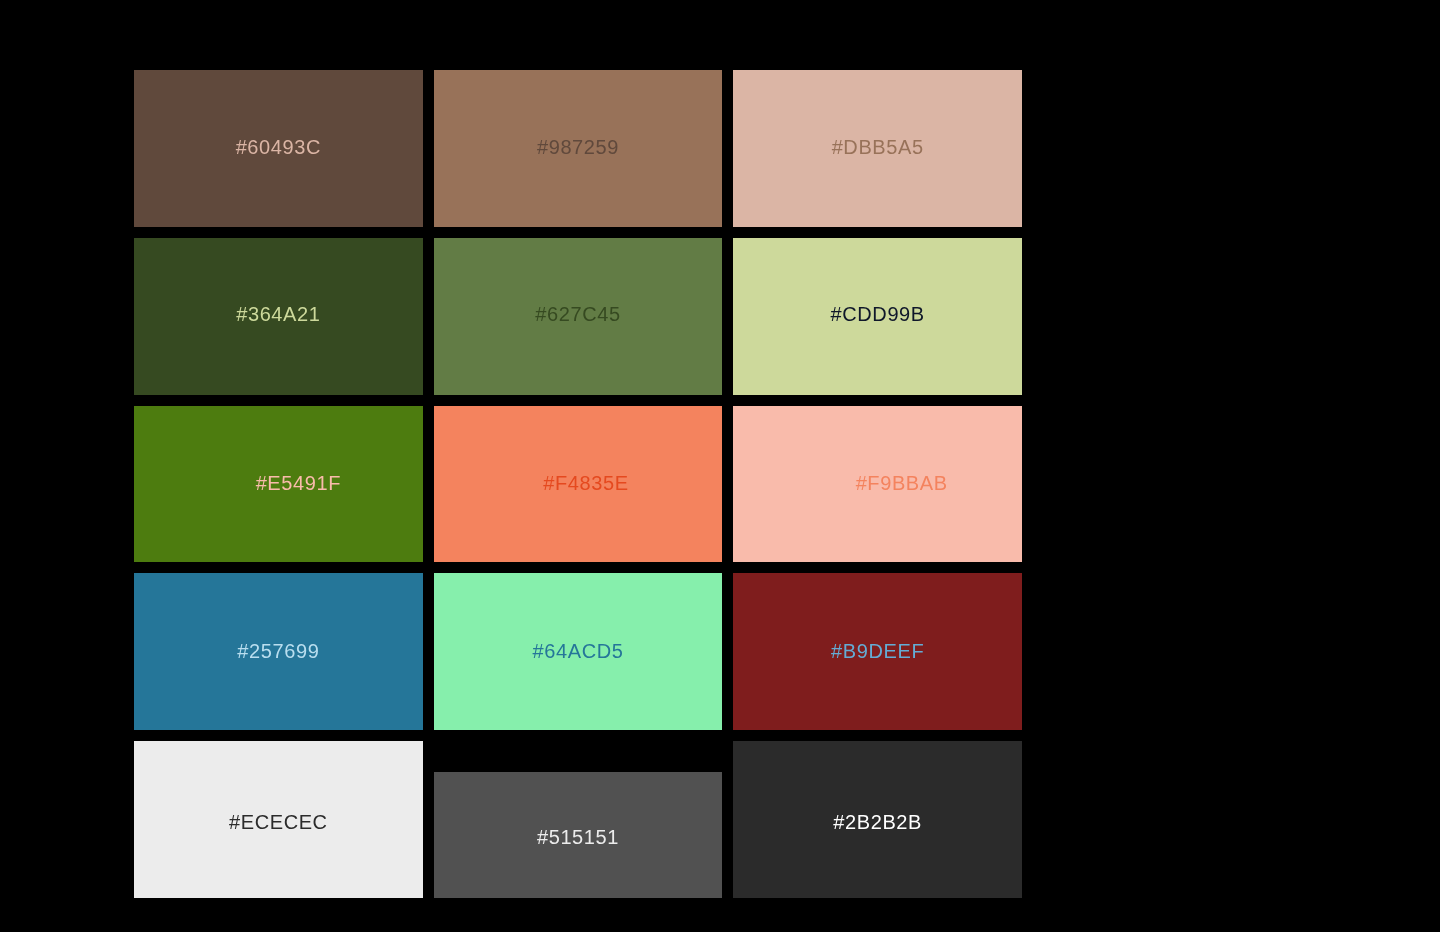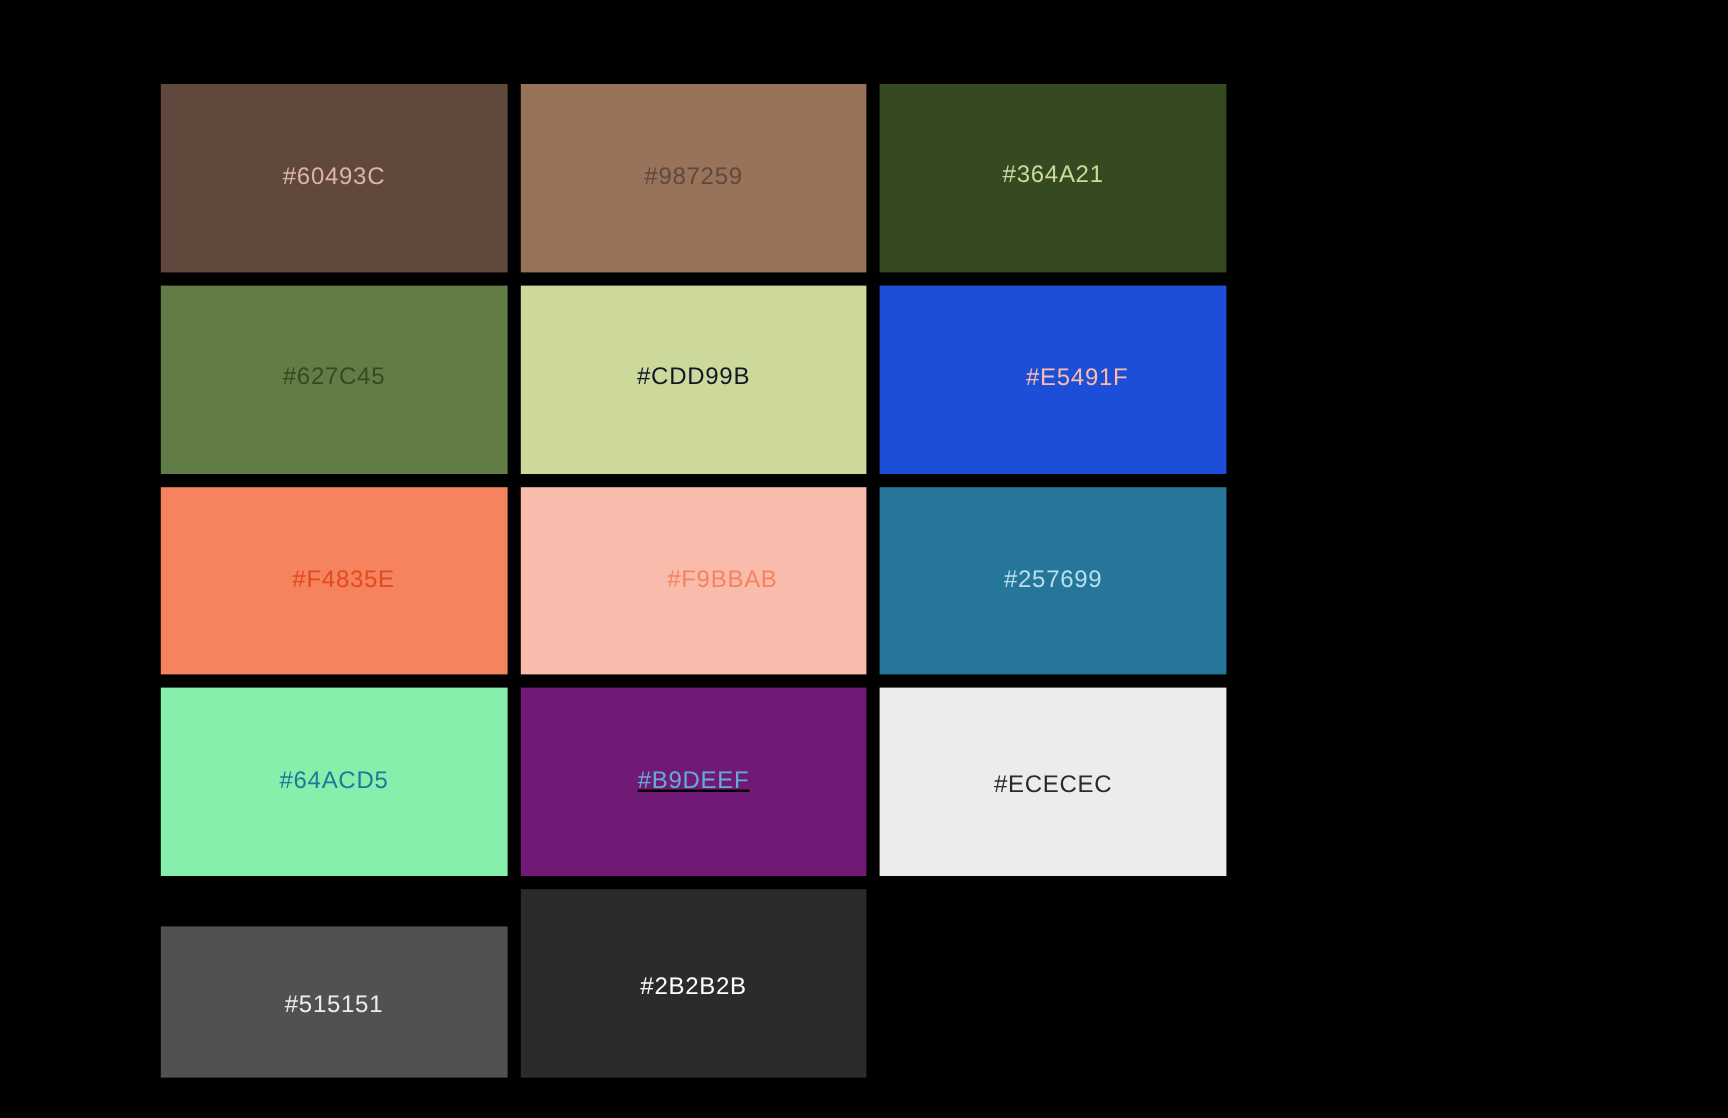--- a/index.html
+++ b/index.html
@@ -58,48 +58,51 @@
 <body style="background-color: rgb(0, 0, 0);">
 
 <div id="palette-grid">
 
   <div class="swatch row-1" style="background-color: rgb(96, 73, 60);">
     <span class="swatch-label" style="color: rgb(219, 181, 165);">#60493C</span>
   </div>
   <div class="swatch row-1" style="background-color: rgb(152, 114, 89);">
     <span class="swatch-label" style="color: rgb(96, 73, 60);">#987259</span>
   </div>
+  <div class="swatch row-1" style="background-color: rgb(219, 181, 165);">
+    <span class="swatch-label" style="color: rgb(152, 114, 89);">#DBB5A5</span>
+  </div>
 
   <div class="swatch row-2" style="background-color: rgb(54, 74, 33);">
     <span class="swatch-label" style="color: rgb(205, 217, 155);">#364A21</span>
   </div>
   <div class="swatch row-2" style="background-color: rgb(98, 124, 69);">
     <span class="swatch-label" style="color: rgb(54, 74, 33);">#627C45</span>
   </div>
   <div class="swatch row-2" style="background-color: rgb(205, 217, 155);">
     <span class="swatch-label" style="color: #0f172a;">#CDD99B</span>
   </div>
 
-  <div class="swatch row-3" style="background-color: #1d4ed8; padding-left: 40px;">
+  <div class="swatch row-3" style="background-color: #4d7c0f; padding-left: 40px;">
     <span class="swatch-label" style="color: rgb(249, 187, 171);">#E5491F</span>
   </div>
   <div class="swatch row-3" style="background-color: rgb(244, 131, 94); padding-left: 16px;">
     <span class="swatch-label" style="color: rgb(229, 73, 31);">#F4835E</span>
   </div>
   <div class="swatch row-3" style="background-color: rgb(249, 187, 171);">
     <span class="swatch-label" style="color: rgb(244, 131, 94); margin-left: 48px;">#F9BBAB</span>
   </div>
 
   <div class="swatch row-4" style="background-color: rgb(37, 118, 153);">
     <span class="swatch-label" style="color: rgb(185, 222, 239);">#257699</span>
   </div>
   <div class="swatch row-4" style="background-color: #86efac;">
     <span class="swatch-label" style="color: rgb(37, 118, 153);">#64ACD5</span>
   </div>
-  <div class="swatch row-4" style="background-color: #701a75; text-decoration: underline;">
+  <div class="swatch row-4" style="background-color: #7f1d1d;">
     <span class="swatch-label" style="color: rgb(100, 172, 213);">#B9DEEF</span>
   </div>
 
   <div class="swatch row-5" style="background-color: rgb(236, 236, 236);">
     <span class="swatch-label" style="color: rgb(43, 43, 43);">#ECECEC</span>
   </div>
   <div class="swatch row-5" style="background-color: rgb(81, 81, 81); margin-top: 31px;">
     <span class="swatch-label" style="color: rgb(236, 236, 236);">#515151</span>
   </div>
   <div class="swatch row-5" style="background-color: rgb(43, 43, 43);">

